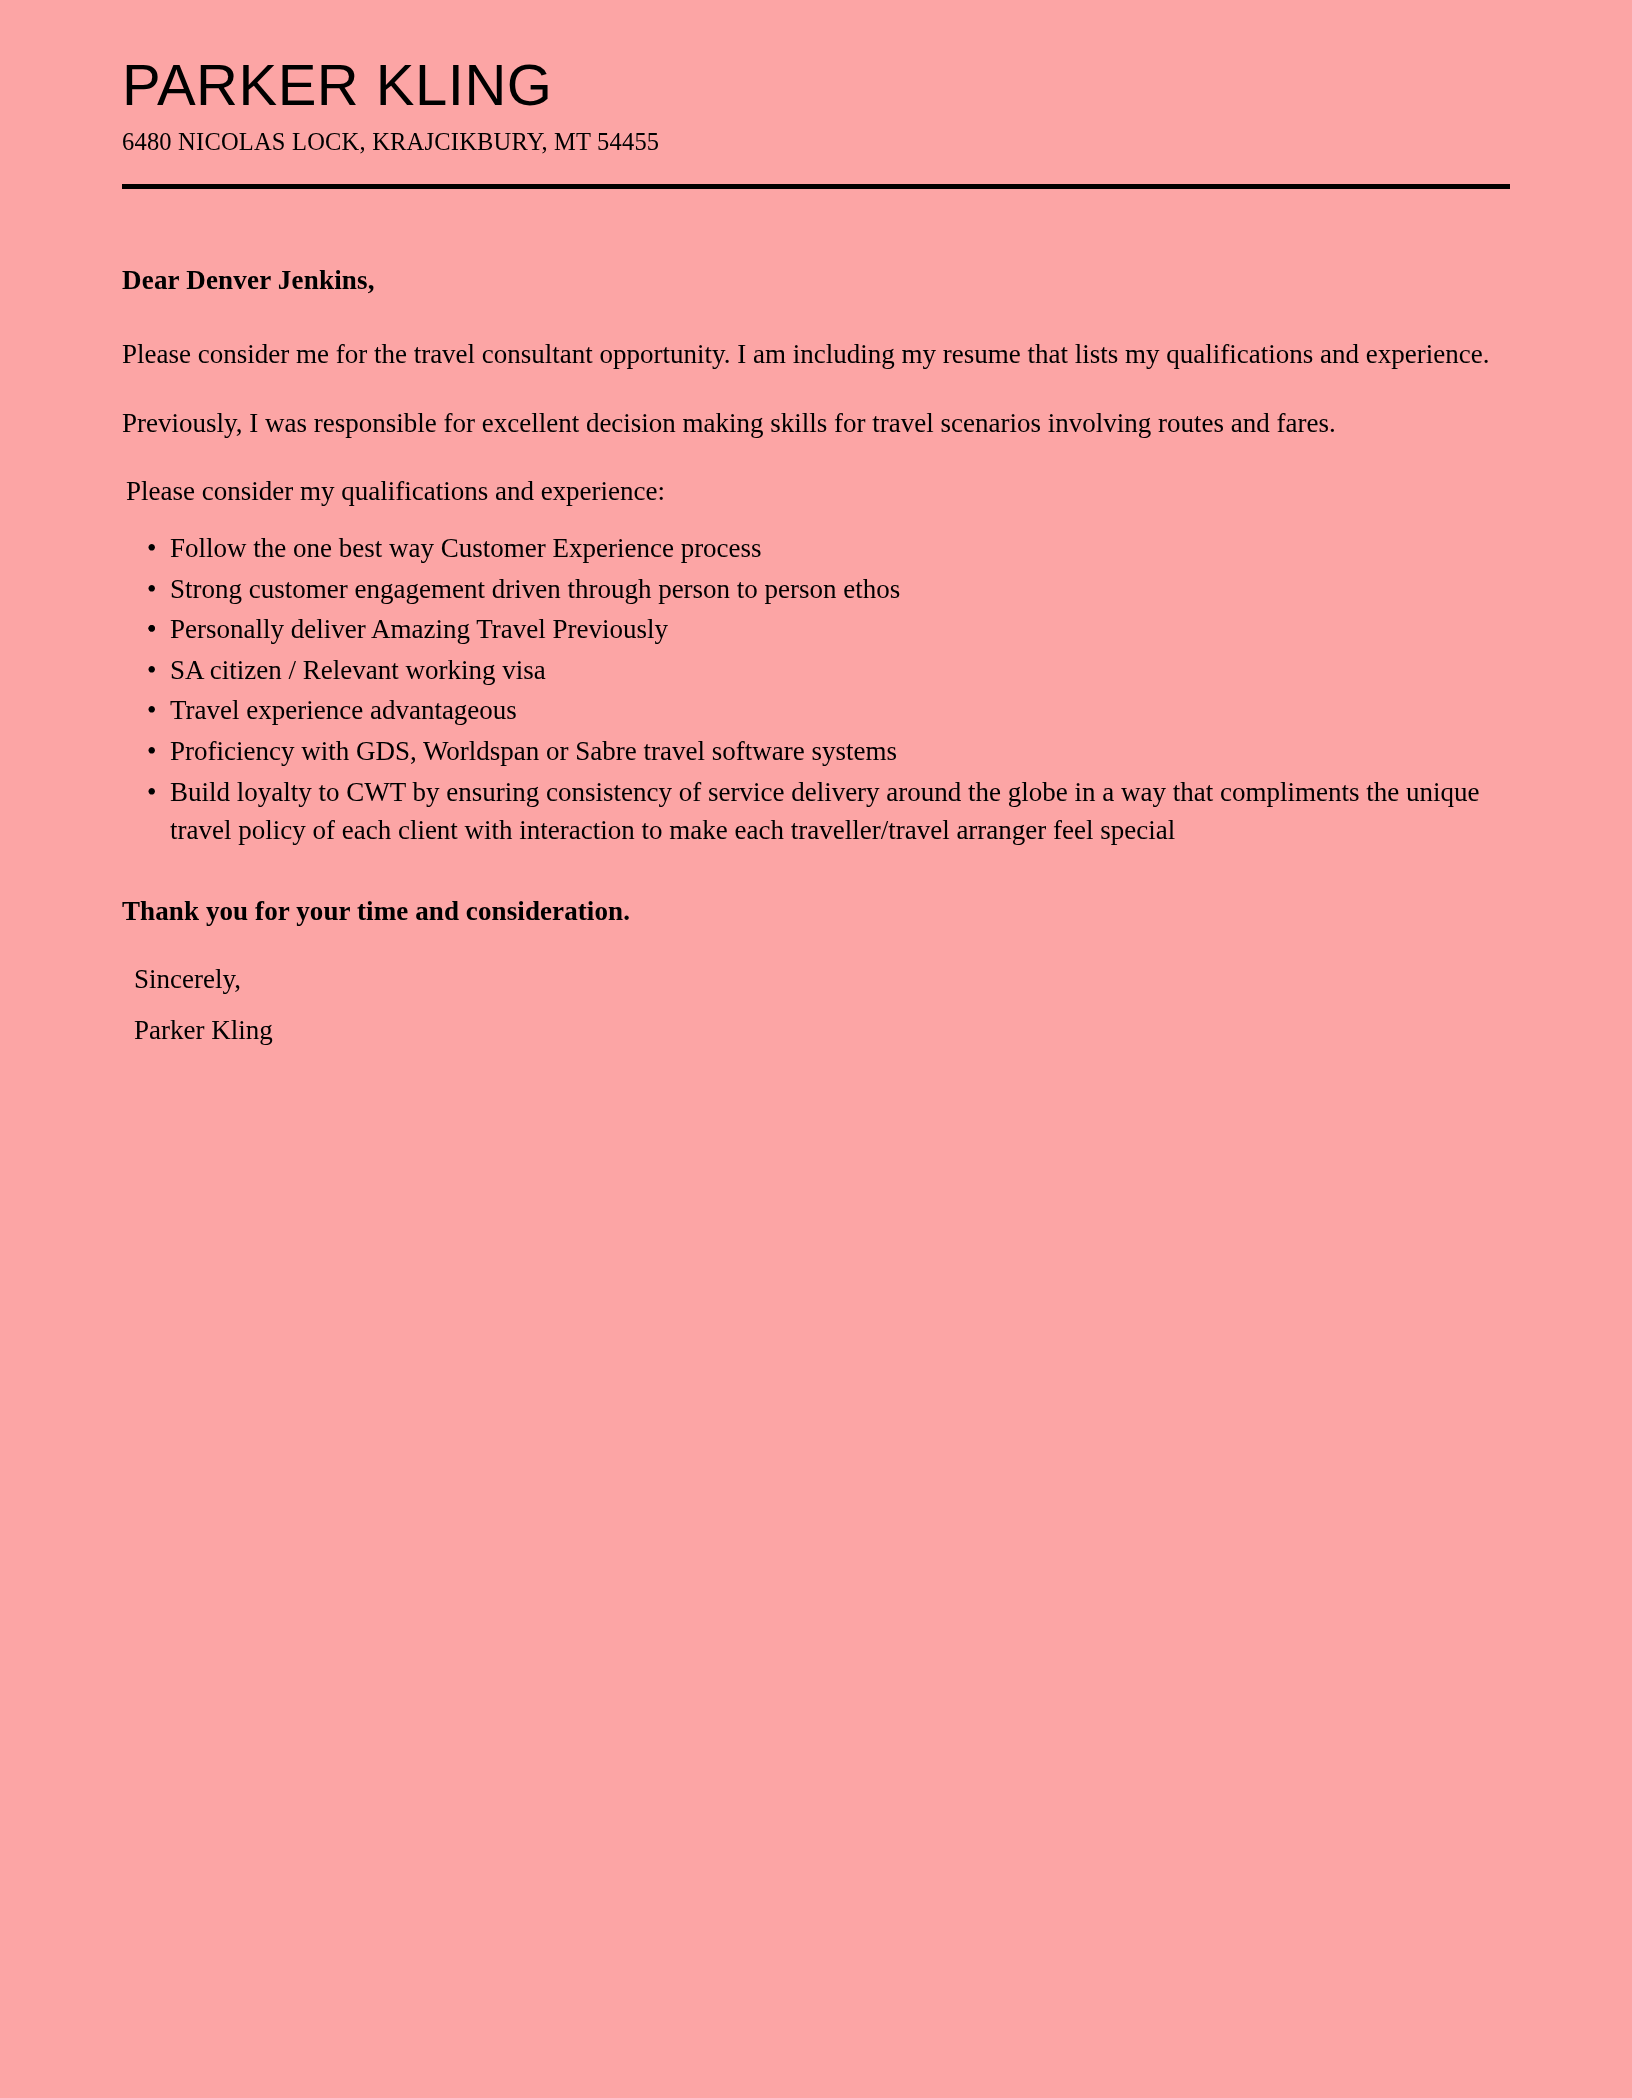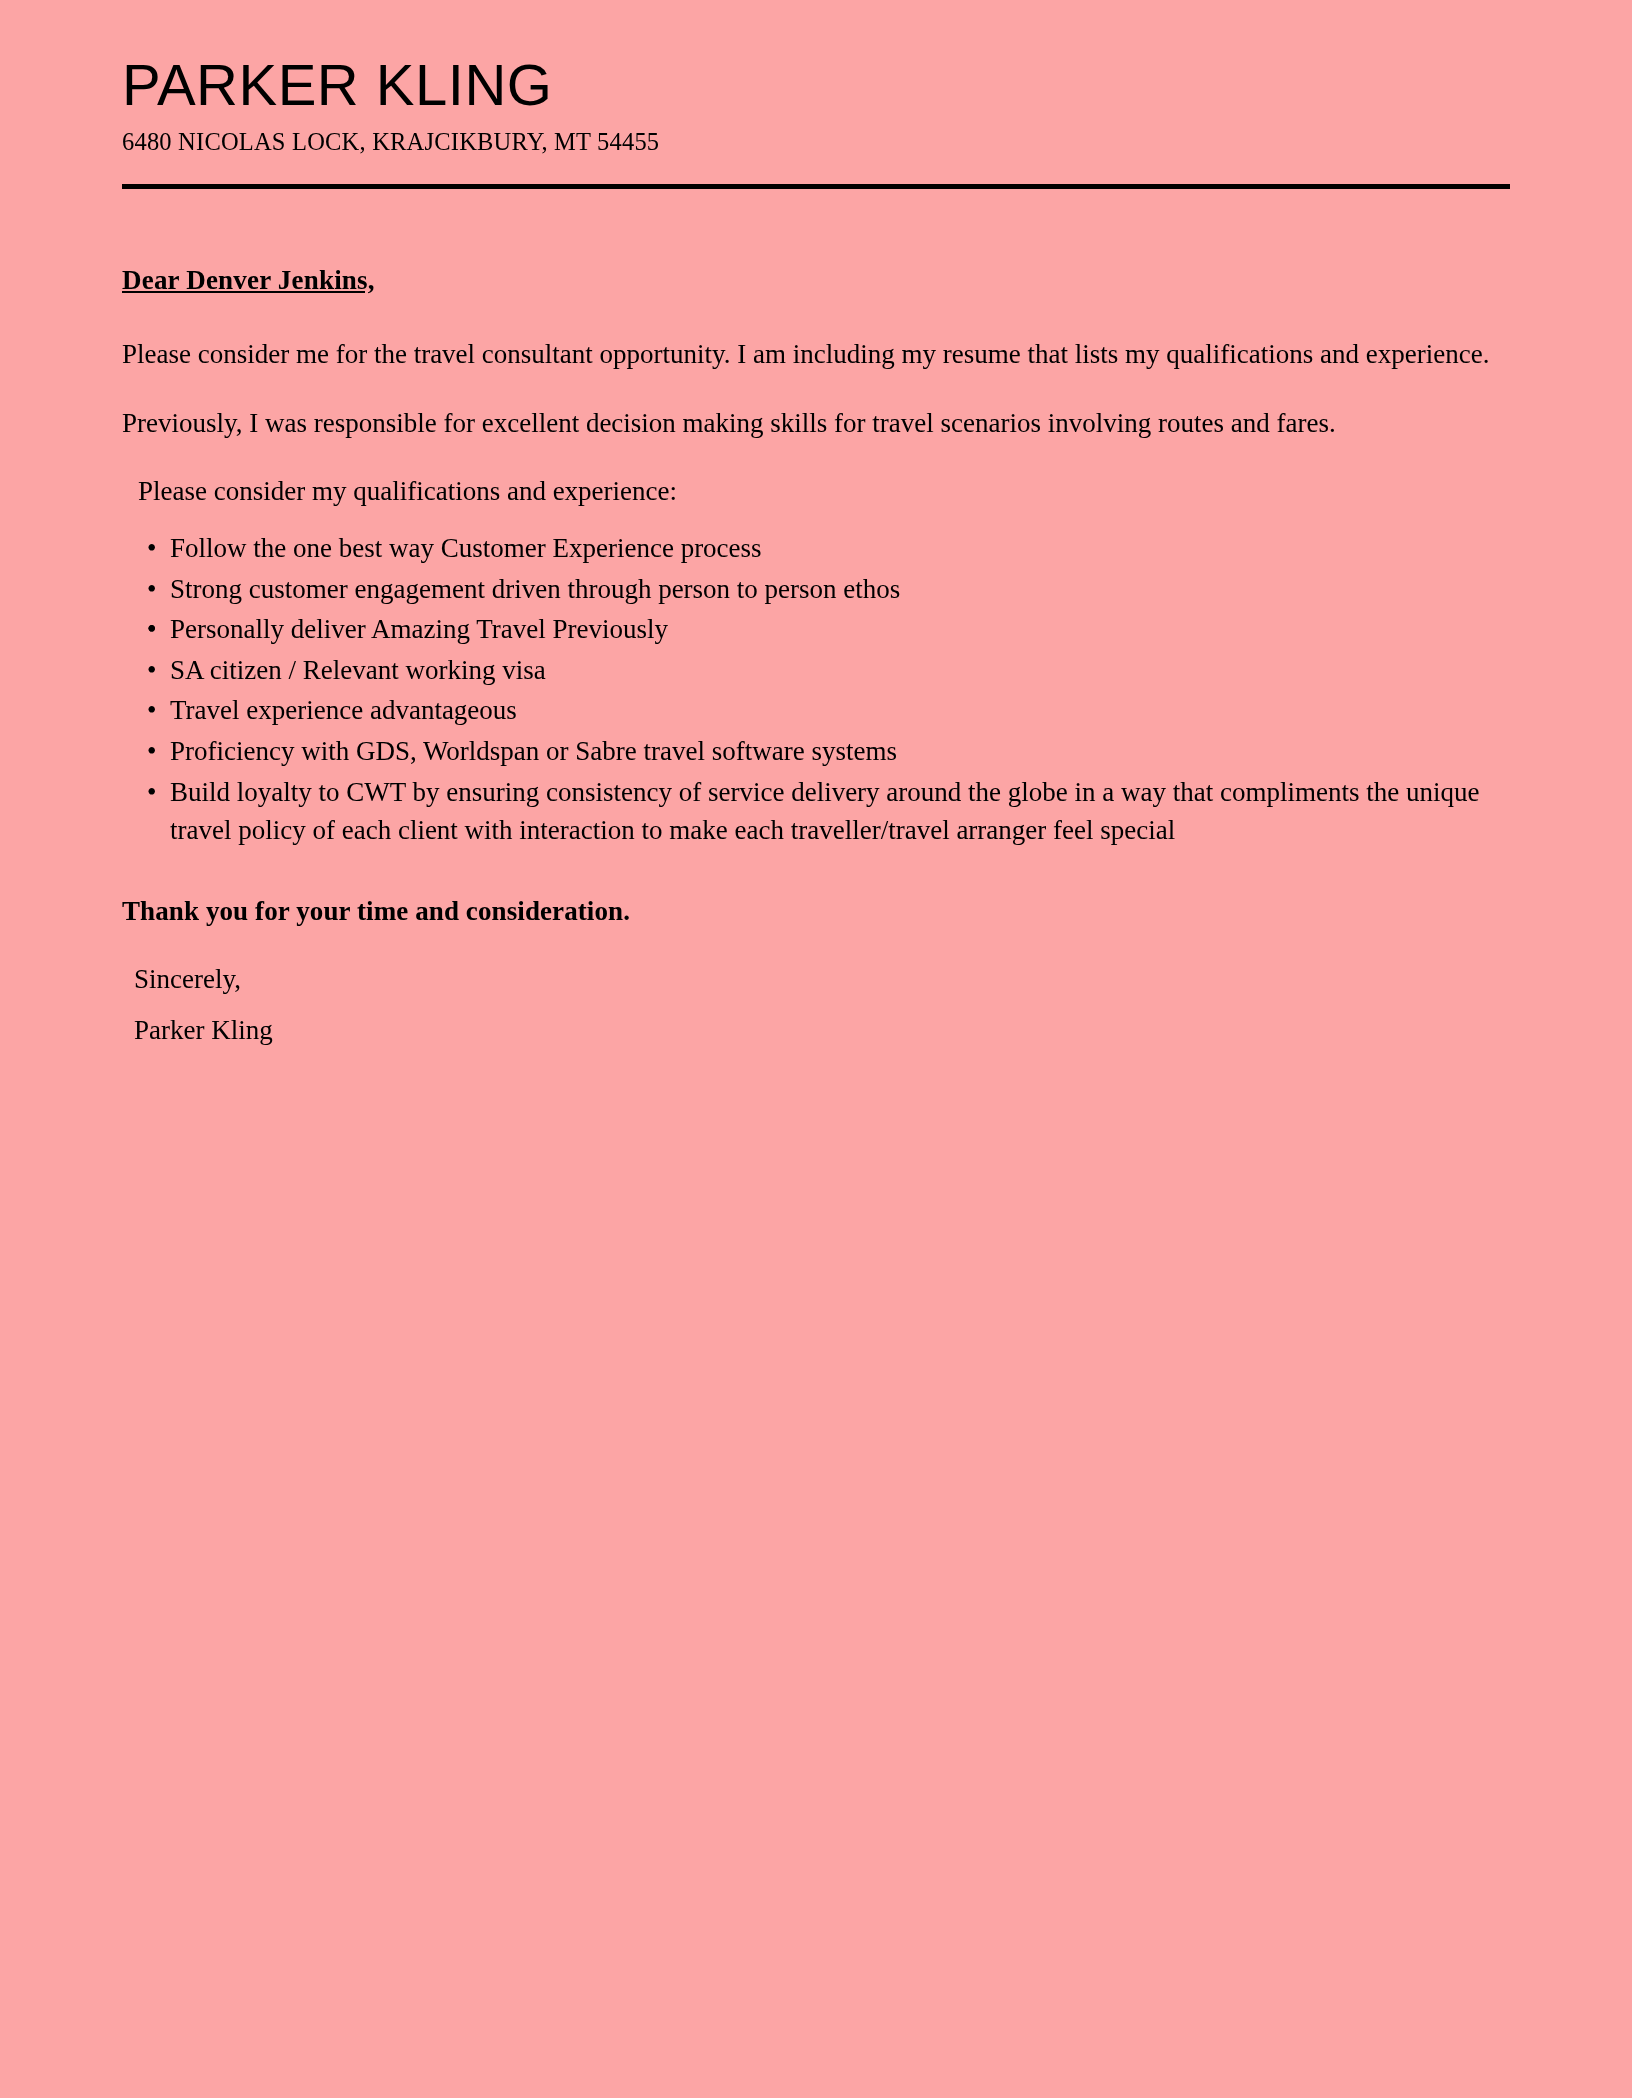--- a/index.html
+++ b/index.html
@@ -64,30 +64,29 @@
   .letter-body {
     margin-top: 72px;
     font-size: 27px;
     line-height: 1.42;
   }
   .salutation {
     font-weight: bold;
     font-size: 27px;
     margin: 0 0 36px 0;
     letter-spacing: 0.2px;
-    text-decoration: underline;
   }
   .letter-paragraph {
     margin: 0 0 30px 0;
     font-size: 27px;
     line-height: 1.43;
     text-align: left;
   }
   .intro-line {
-    margin: 0 0 18px 16px;
+    margin: 0 0 18px 4px;
   }
 
   .qualifications-list {
     list-style: none;
     margin: 0 0 30px 0;
     padding: 0;
   }
   .qualifications-list li {
     position: relative;
     padding-left: 48px;

